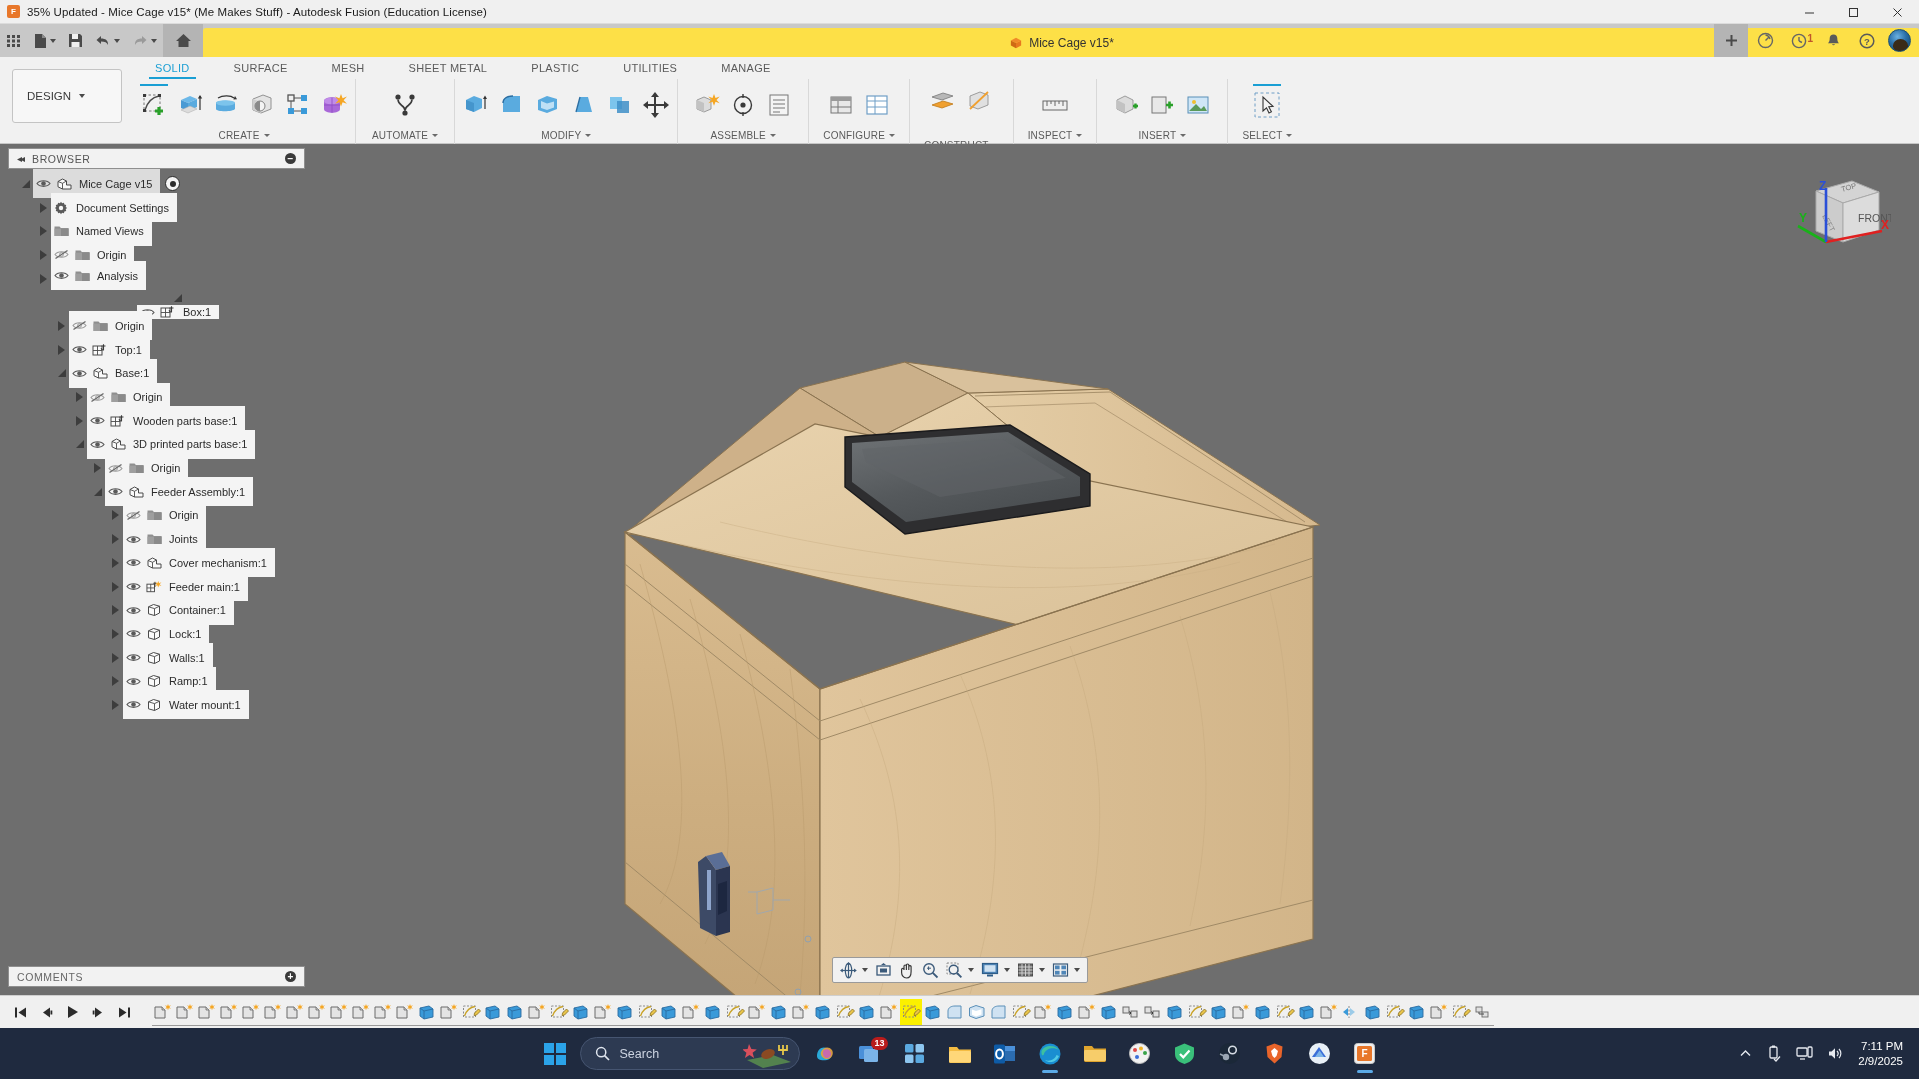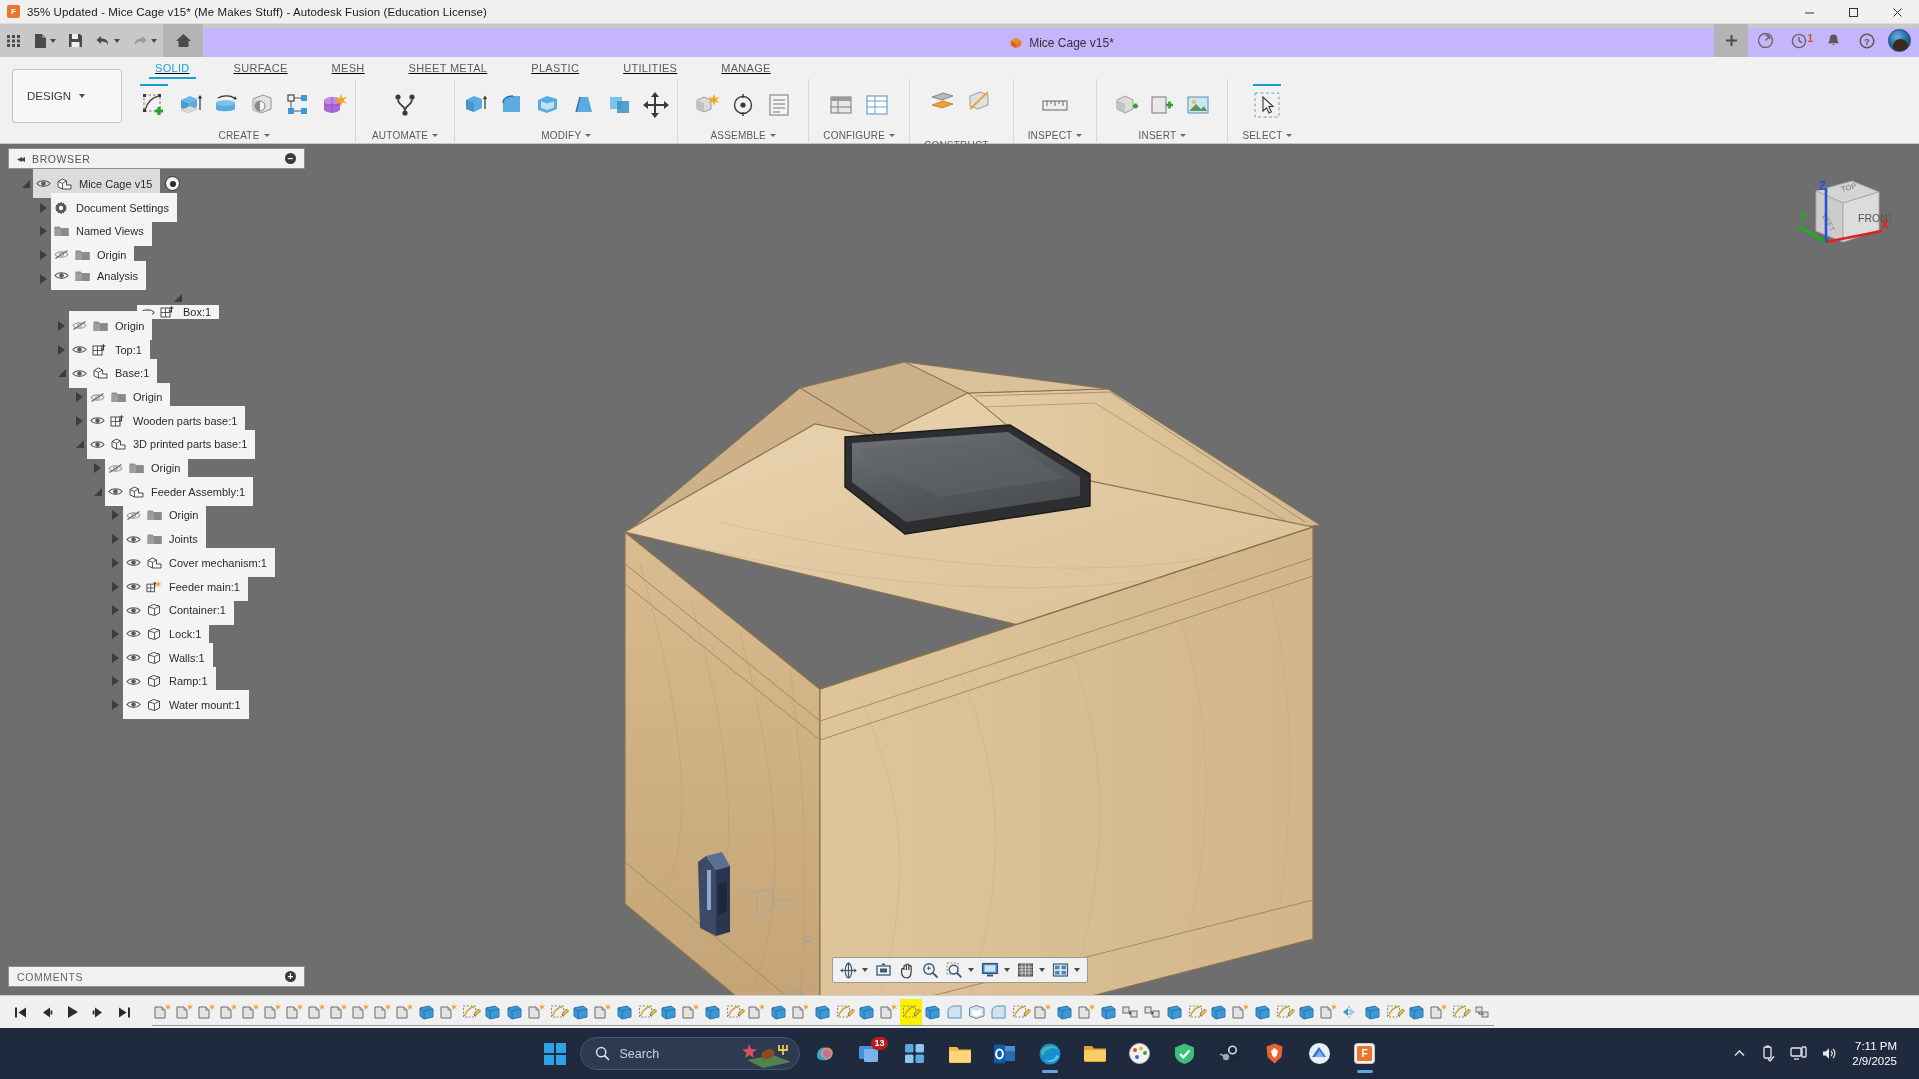--- a/index.html
+++ b/index.html
@@ -46,21 +46,21 @@
   .caret-dn {
     width: 0; height: 0; border-left: 3.5px solid transparent;
     border-right: 3.5px solid transparent; border-top: 4px solid #4a4a4a;
     margin-left: 3px;
   }
   .doctabs {
     position: absolute; left: 203px; top: 0; right: 0; height: 33px;
     display: flex; align-items: flex-end;
   }
   .doctab {
-    height: 29px; background: #c4b5fd; display: flex; align-items: center;
+    height: 29px; background: #fde047; display: flex; align-items: center;
     padding: 0 10px 0 12px; gap: 7px; font-size: 12px; color: #333;
     border-radius: 3px 3px 0 0; position: relative;
     flex: 1; justify-content: center;
   }
   .cube-ico {
     width: 12px; height: 12px; flex: 0 0 12px;
   }
   .tab-close {
     position: absolute; right: 14px; font-size: 13px; color: #666; line-height: 1;
   }
@@ -87,21 +87,21 @@
     background: #3a2a18; border-radius: 50% 50% 45% 45%;
   }
 
   
   .ribbon {
     position: absolute; top: 57px; left: 0; width: 1919px; height: 87px;
     background: #f1f1f1; border-bottom: 1px solid #c6c6c6;
   }
   .rb-tabs {
     position: absolute; left: 133px; top: 0; height: 22px; display: flex;
-    align-items: center; gap: 0; text-decoration: underline;
+    align-items: center; gap: 0;
   }
   .rb-tab {
     font-size: 11px; color: #5a5a5a; padding: 0 22px; height: 22px;
     display: flex; align-items: center; position: relative; letter-spacing: .3px;
   }
   .rb-tab.active { color: #1a9fd4; }
   .rb-tab.active::after {
     content: ""; position: absolute; left: 16px; right: 16px; bottom: 0;
     height: 2px; background: #1a9fd4;
   }
@@ -255,21 +255,21 @@
     content:""; position:absolute; bottom:1px; left:12px; width:16px; height:3px;
     background:#5aa9e6; border-radius:2px;
   }
   .tk-badge {
     position: absolute; top: 3px; right: 2px; background: #b91c1c; color: #fff;
     font-size: 9px; border-radius: 8px; padding: 0 3px; min-width: 15px;
     text-align: center; line-height: 13px; font-weight: bold;
   }
   .tk-right {
     position: absolute; right: 0; height: 51px; display: flex;
-    align-items: center; gap: 0; padding-right: 16px;
+    align-items: center; gap: 0; padding-right: 10px;
   }
   .tk-sys { padding: 0 7px; color: #e6e9ef; display:flex; align-items:center; }
   .tk-clock {
     color: #fff; font-size: 11.5px; text-align: right; line-height: 15px;
     padding: 0 6px 0 8px;
   }
 </style>
 </head>
 <body>
 

